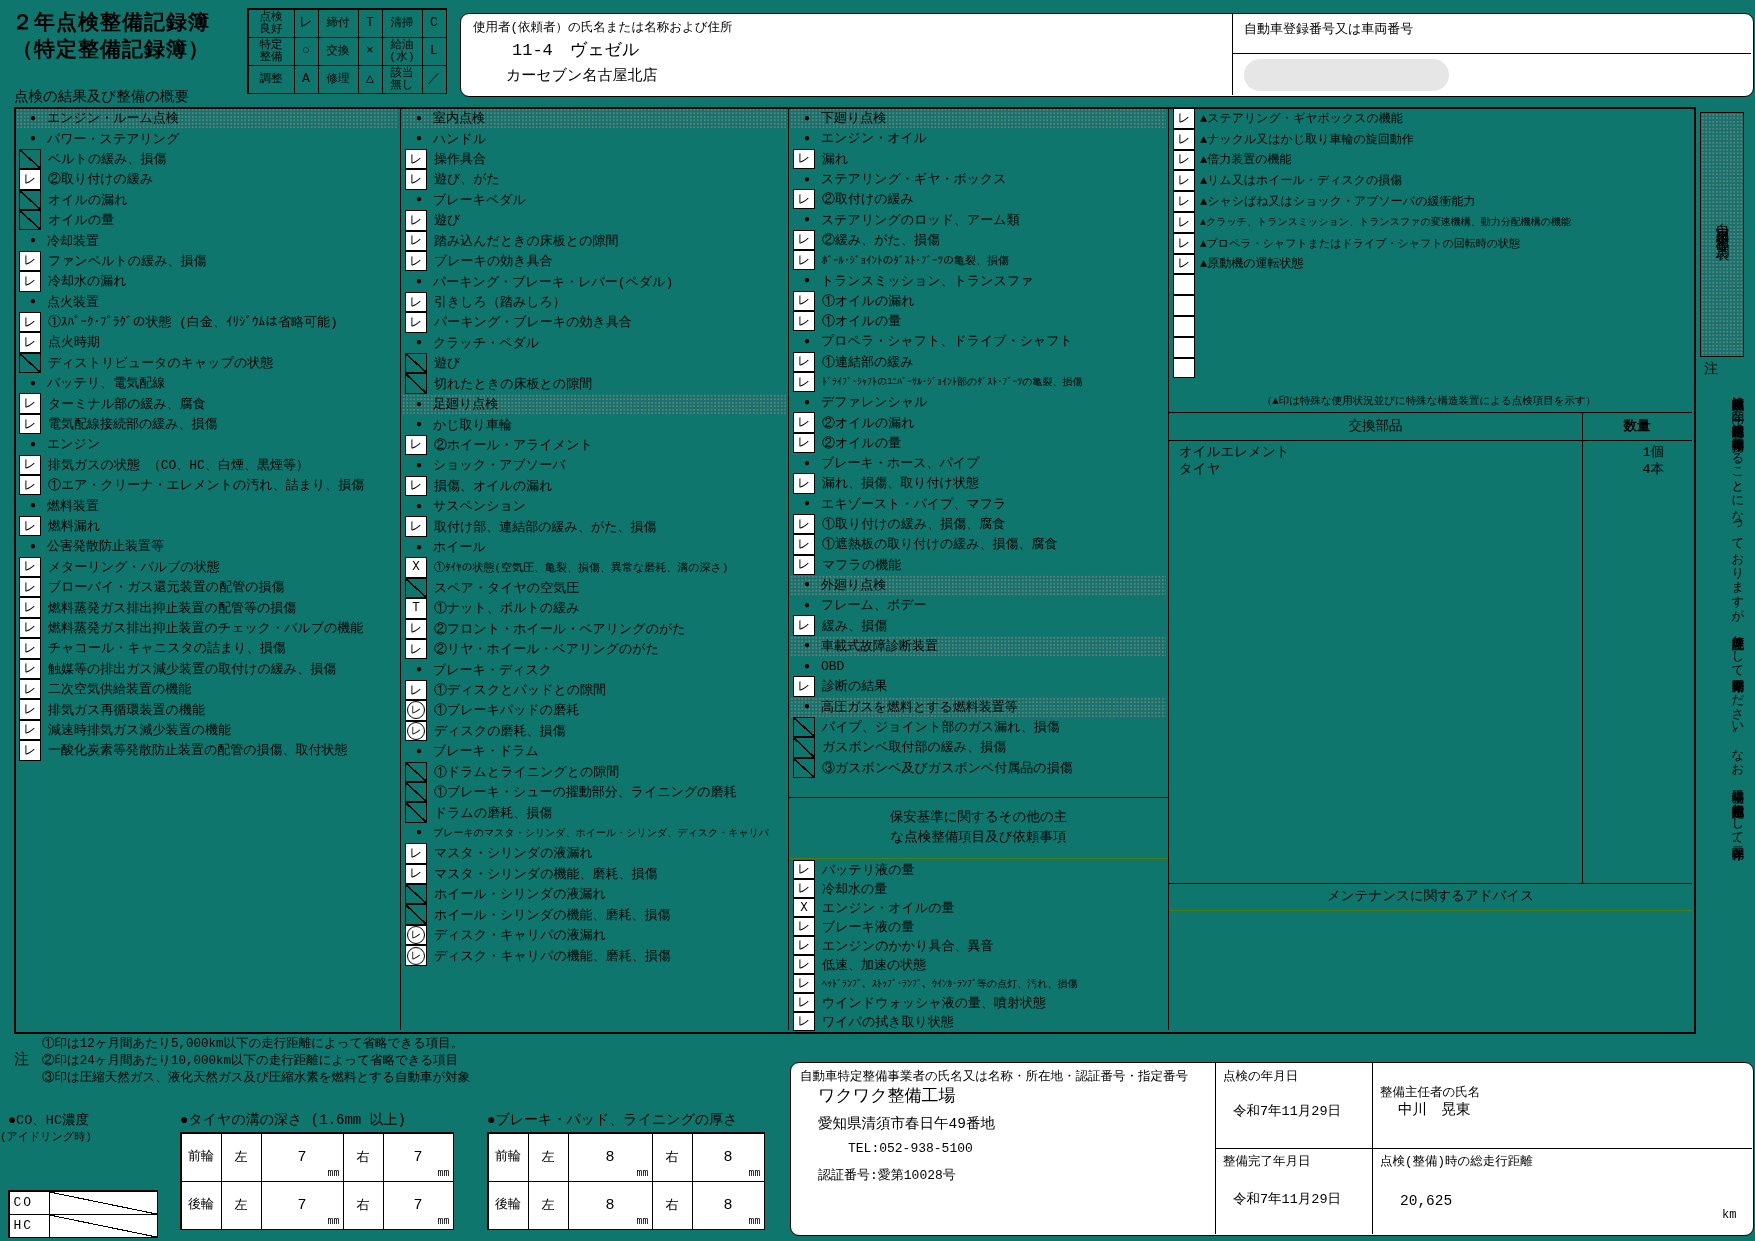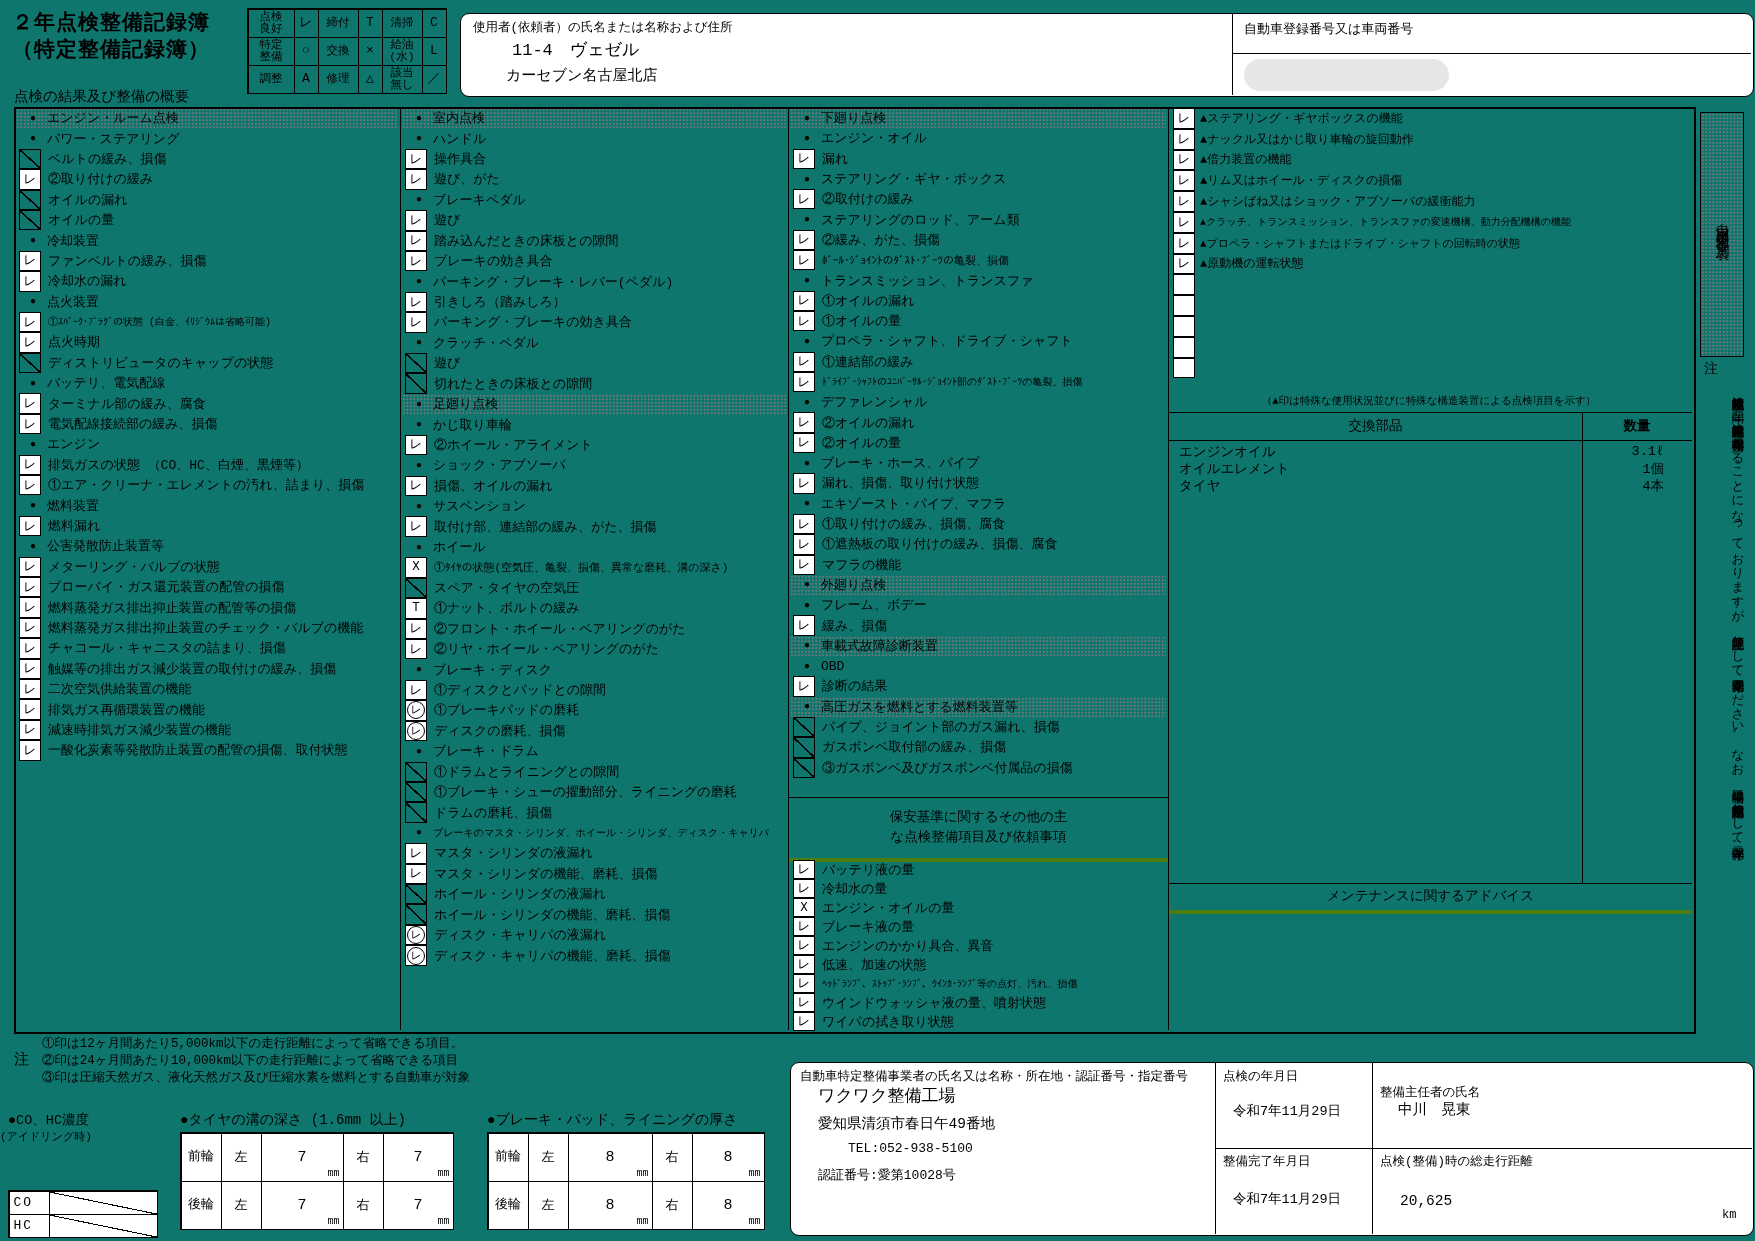--- a/index.html
+++ b/index.html
@@ -22,21 +22,21 @@
   .row .cb{flex:none;width:22px;height:100%;border:1px solid #000;background:#fff;margin-left:3px;
            display:flex;align-items:center;justify-content:center;font-size:12.5px;box-sizing:border-box;}
   .row .cb.slash{background:linear-gradient(to top right,transparent 47%,#000 47%,#000 53%,transparent 53%);}
   .row .circ{border:1px solid #000;border-radius:50%;width:16px;height:16px;display:flex;align-items:center;
              justify-content:center;font-size:10.5px;background:#fff;}
   .row .bullet{flex:none;width:14px;margin-left:10px;font-size:10px;text-align:center;}
   .row .lbl{margin-left:7px;font-size:13px;white-space:nowrap;}
   .hdr{background-image:radial-gradient(circle,#777 0.9px,transparent 1.05px);background-size:3.5px 3.5px;}
   .col4 .lbl{font-size:12px;margin-left:5px;}
   
-  .subhead{border-top:1px solid #000;border-bottom:4px solid #4d7c0f;text-align:center;font-size:13.5px;
+  .subhead{border-top:1px solid #000;border-bottom:1px solid #4d7c0f;text-align:center;font-size:13.5px;
            display:flex;flex-direction:column;justify-content:center;line-height:1.5;}
   
   .mtable{display:grid;border:1px solid #000;}
   .mcell{border:1px solid #000;margin:-0.5px;display:flex;align-items:center;justify-content:center;
          font-size:13px;position:relative;background:#fff;}
   .mcell .num{font-size:15px;}
   .mcell .unit{position:absolute;right:3px;bottom:2px;font-size:10px;}
   .wlab{white-space:pre-line;text-align:center;line-height:1.15;}
   .slashcell{background:linear-gradient(to right top,#fff 48.5%,#000 48.5%,#000 51%,#fff 51%);}
   .vert{writing-mode:vertical-rl;text-orientation:upright;}
@@ -128,21 +128,21 @@
       <div class="row" style="height: 20.4px;">
         <span class="cb">レ</span>
         <span class="lbl">冷却水の漏れ</span>
       </div>
       <div class="row" style="height: 20.4px;">
         <span class="bullet">●</span>
         <span class="lbl">点火装置</span>
       </div>
       <div class="row" style="height: 20.4px;">
         <span class="cb">レ</span>
-        <span class="lbl" style="font-size: 10px;">①ｽﾊﾟｰｸ･ﾌﾟﾗｸﾞの状態 (白金、ｲﾘｼﾞｳﾑは省略可能)</span>
+        <span class="lbl" style="font-size: 13px;">①ｽﾊﾟｰｸ･ﾌﾟﾗｸﾞの状態 (白金、ｲﾘｼﾞｳﾑは省略可能)</span>
       </div>
       <div class="row" style="height: 20.4px;">
         <span class="cb">レ</span>
         <span class="lbl">点火時期</span>
       </div>
       <div class="row" style="height: 20.4px;">
         <span class="cb slash"></span>
         <span class="lbl">ディストリビュータのキャップの状態</span>
       </div>
       <div class="row" style="height: 20.4px;">
@@ -632,24 +632,20 @@
     </div>
 
   <div class="abs" style="left:1170px;top:394px;width:518px;text-align:center;font-size:10.5px;">（▲印は特殊な使用状況並びに特殊な構造装置による点検項目を示す）</div>
 
   <div class="hline" style="left:1169px;top:412px;width:523px;"></div>
   <div class="hline" style="left:1169px;top:440px;width:523px;"></div>
   <div class="vline" style="left:1582px;top:412px;height:471px;border-left-width:1px;"></div>
   <div class="abs" style="left:1169px;top:417px;width:413px;text-align:center;font-size:13.5px;">交換部品</div>
   <div class="abs" style="left:1582px;top:417px;width:110px;text-align:center;font-size:13.5px;font-weight:bold;">数量</div>
   <div id="parts-rows" class="abs" style="left:1169px;top:443px;width:523px;">
-      <div style="display: flex; height: 17px; align-items: center;">
-        <span style="width: 405px; padding-left: 10px; font-size: 13.5px;">エンジンオイル</span>
-        <span style="width: 80px; text-align: right; font-size: 13.5px;">3.1ℓ</span>
-      </div>
       <div style="display: flex; height: 17px; align-items: center;">
         <span style="width: 405px; padding-left: 10px; font-size: 13.5px;">オイルエレメント</span>
         <span style="width: 80px; text-align: right; font-size: 13.5px;">1個</span>
       </div>
       <div style="display: flex; height: 17px; align-items: center;">
         <span style="width: 405px; padding-left: 10px; font-size: 13.5px;">タイヤ</span>
         <span style="width: 80px; text-align: right; font-size: 13.5px;">4本</span>
       </div>
     </div>
 

